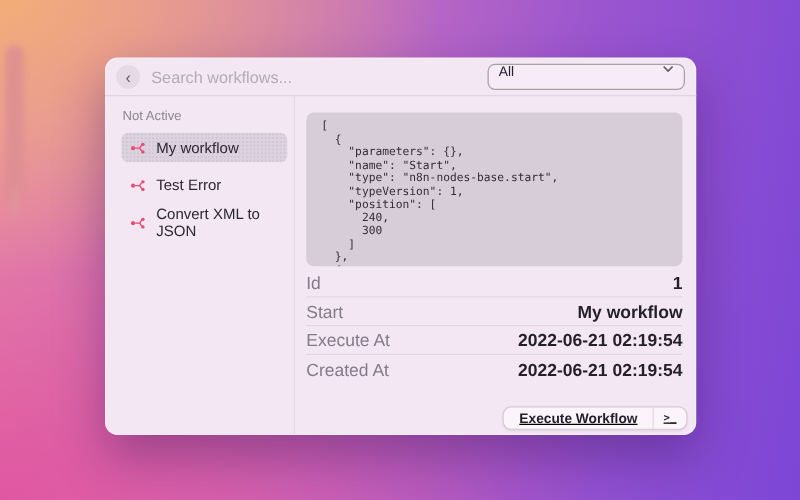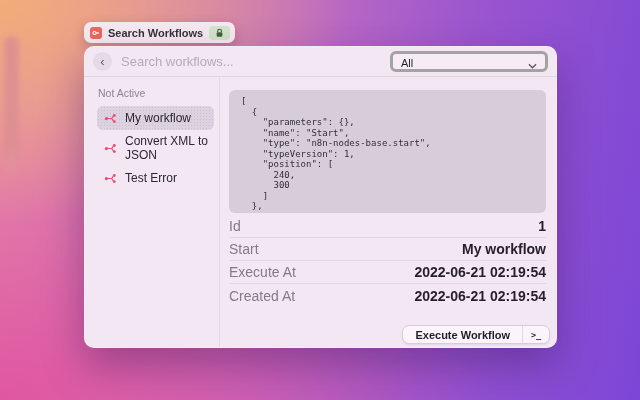--- a/index.html
+++ b/index.html
@@ -32,27 +32,27 @@
     box-shadow:0 18px 40px rgba(55,18,88,.38), 0 0 0 1px rgba(255,255,255,.25) inset; }
 
   .topbar { height:31px; display:flex; align-items:center; gap:9px;
     padding:0 9px; border-bottom:1px solid #e0d5e1; }
   .back-btn { width:19px; height:19px; border-radius:50%; background:#e5dae6;
     border:none; color:#655e6b; font-size:13px; line-height:17px; text-align:center;
     flex:0 0 auto; cursor:pointer; }
   .search-input { flex:1; border:none; outline:none; background:transparent;
     font-size:13px; color:#37323c; font-family:"Liberation Sans",sans-serif; min-width:40px; }
   .search-input::placeholder { color:#b4aab9; }
-  .dropdown { width:158px; height:21px; border:3px solid #a3a3a3; border-radius:6px;
-    background:#f6ebf6; display:flex; align-items:flex-end; padding:0 8px;
+  .dropdown { width:158px; height:21px; border:1px solid #a3a3a3; border-radius:6px;
+    background:#f6ebf6; display:flex; align-items:flex-start; padding:0 8px;
     font-size:11px; color:#26212c; flex:0 0 auto; cursor:pointer; }
   .dropdown .chev { margin-left:auto; display:flex; }
 
   .bodyrow { display:flex; height:270px; }
-  .sidebar { width:136px; border-right:1px solid #e3d8e4; padding:10px 5px 0 13px; }
+  .sidebar { width:152px; border-right:1px solid #e3d8e4; padding:10px 5px 0 13px; }
   .section-label { font-size:10.5px; color:#8d8494; margin:0 0 7px 1px; }
   .nav-item { height:24px; margin-bottom:6px; display:flex; align-items:center;
     gap:8px; padding:0 6px 0 7px; border-radius:6px; font-size:12px; font-weight:500;
     color:#2c2733; cursor:pointer; }
   .nav-item.selected { background:#ddd2df;
     background-image:radial-gradient(rgba(120,100,130,.16) .5px, transparent .6px);
     background-size:3px 3px; }
   .nav-item .wf-icon { display:flex; flex:0 0 auto; }
 
   .content { flex:1; padding:13px 11px 0 9px; display:flex; flex-direction:column; }
@@ -61,50 +61,35 @@
     color:#332d3b; height:123px; overflow:hidden; white-space:pre; }
   .details { margin-top:2px; }
   .drow { display:flex; justify-content:space-between; align-items:center;
     height:23px; border-bottom:1px solid #e2d7e3; font-size:14px; }
   .drow:last-child { border-bottom:none; }
   .dlabel { color:#837a8a; }
   .dvalue { color:#251f2c; font-weight:700; }
 
   .footer-group { position:absolute; right:7px; bottom:4px; height:19px;
     display:flex; align-items:stretch; background:#fbf5fb; border:1px solid #d8ccd9;
-    border-radius:7px; overflow:hidden; box-shadow:0 1px 2px rgba(40,15,60,.08); }
+    border-radius:7px; overflow:hidden; box-shadow:0 1px 2px rgba(40,15,60,.08);text-decoration:underline; }
   .exec-btn { border:none; background:transparent; padding:0 12px; font-size:11px;
     font-weight:700; color:#221d29; border-right:1px solid #e2d7e3; cursor:pointer;
     font-family:"Liberation Sans",sans-serif; }
   .term-btn { border:none; background:transparent; width:26px; cursor:pointer;
     font-family:"DejaVu Sans Mono", monospace; font-size:8.5px; font-weight:700;
     color:#221d29; display:flex; align-items:center; justify-content:center; }
 </style>
 </head>
 <body>
 
 <div class="stage">
   <div class="streak"></div>
   <div class="streak2"></div>
 
-  <div class="pill">
-    <span class="pill-app-icon">
-      <svg width="8" height="8" viewBox="0 0 16 16">
-          <circle cx="5" cy="8" r="3" fill="none" stroke="#ffffff" stroke-width="2.4"></circle>
-          <path d="M8 8 H14" stroke="#ffffff" stroke-width="2.4"></path>
-        </svg>
-    </span>
-    <span class="pill-title">Search Workflows</span>
-    <span class="pill-badge">
-      <svg width="9" height="10" viewBox="0 0 12 13">
-        <path d="M3.5 5.5 V4 a2.5 2.5 0 0 1 5 0 V5.5" fill="none" stroke="#44603f" stroke-width="1.6"></path>
-        <rect x="2.2" y="5.5" width="7.6" height="6" rx="1.4" fill="#44603f"></rect>
-      </svg>
-    </span>
-  </div>
 
   <div class="window">
 
     <div class="topbar">
       <button class="back-btn">
         <span>‹</span>
       </button>
       <input class="search-input" type="text" placeholder="Search workflows..." style="">
       <div class="dropdown">
         <span>All</span>
@@ -135,33 +120,33 @@
 
         <div class="nav-item">
           <span class="wf-icon">
             <svg width="13" height="13" viewBox="0 0 16 16">
                 <circle cx="3" cy="8" r="2" fill="#ea4b71"></circle>
                 <path d="M5 8 H9.5 M9.5 8 L11.5 5 M9.5 8 L11.5 11" fill="none" stroke="#ea4b71" stroke-width="1.4"></path>
                 <circle cx="12.7" cy="4.3" r="1.7" fill="#ea4b71"></circle>
                 <circle cx="12.7" cy="11.7" r="1.7" fill="#ea4b71"></circle>
               </svg>
           </span>
-          <span>Convert XML to JSON</span>
+          <span>Test Error</span>
         </div>
 
         <div class="nav-item">
           <span class="wf-icon">
             <svg width="13" height="13" viewBox="0 0 16 16">
                 <circle cx="3" cy="8" r="2" fill="#ea4b71"></circle>
                 <path d="M5 8 H9.5 M9.5 8 L11.5 5 M9.5 8 L11.5 11" fill="none" stroke="#ea4b71" stroke-width="1.4"></path>
                 <circle cx="12.7" cy="4.3" r="1.7" fill="#ea4b71"></circle>
                 <circle cx="12.7" cy="11.7" r="1.7" fill="#ea4b71"></circle>
               </svg>
           </span>
-          <span>Test Error</span>
+          <span>Convert XML to JSON</span>
         </div>
       </div>
 
       <div class="content">
         <pre class="codeblock">[
   {
     "parameters": {},
     "name": "Start",
     "type": "n8n-nodes-base.start",
     "typeVersion": 1,

